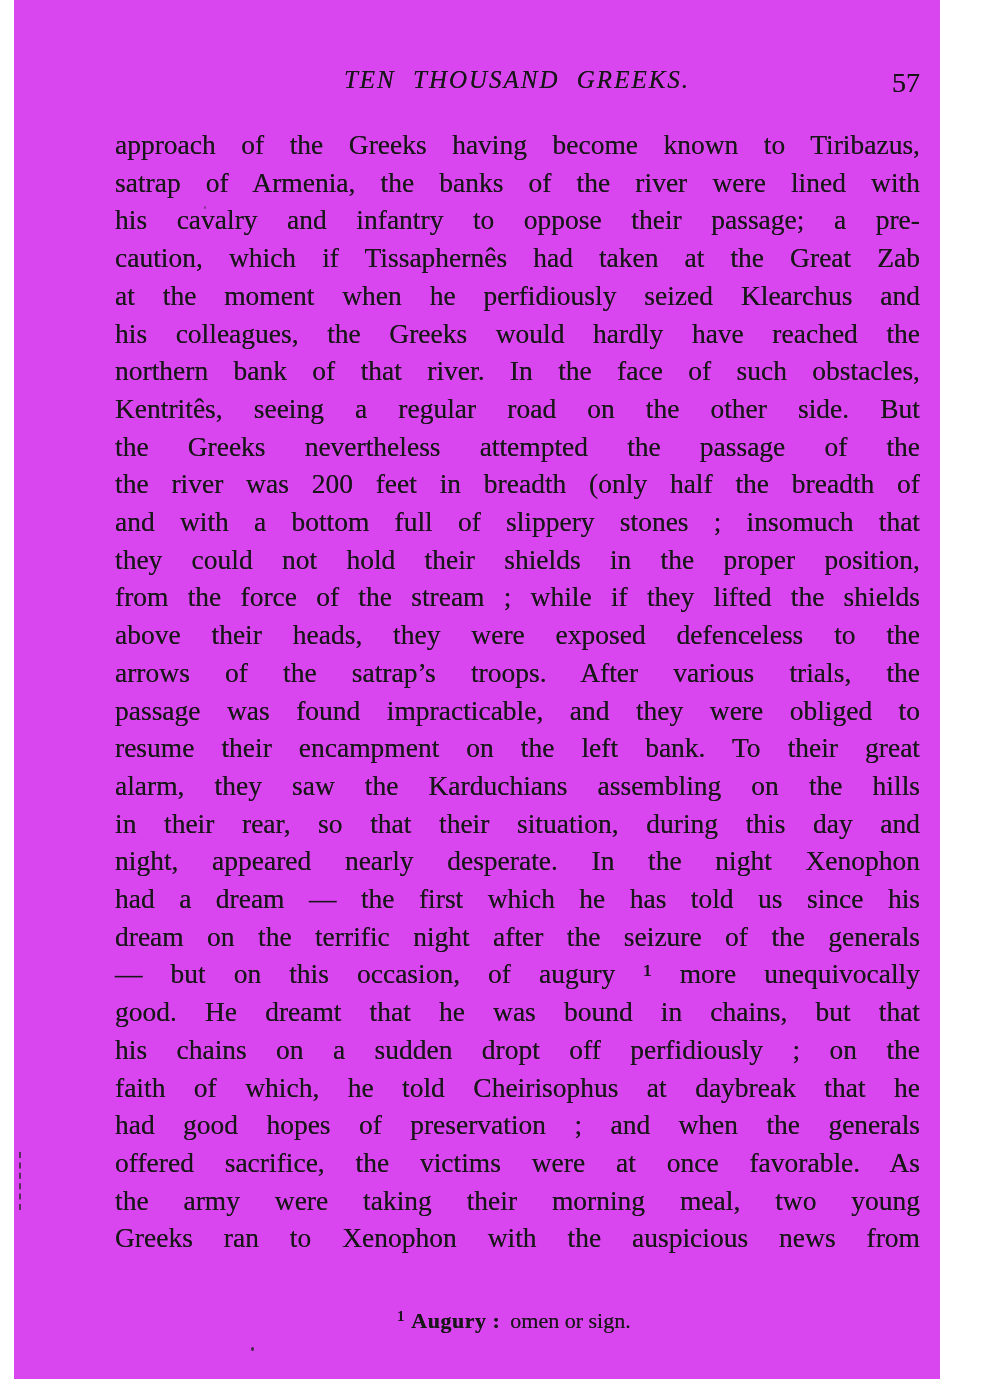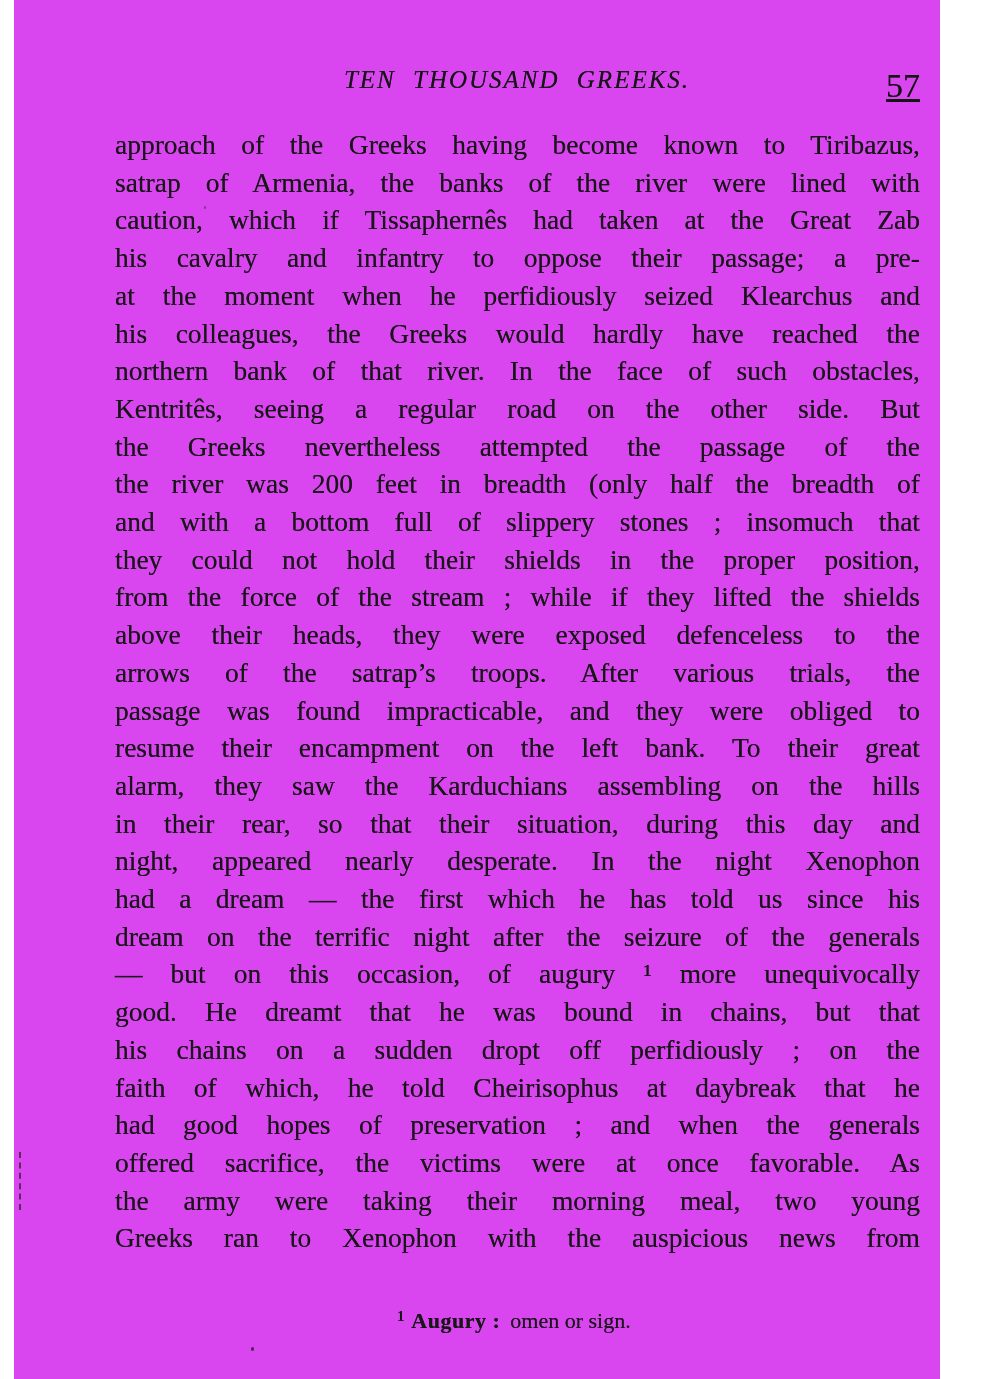--- a/index.html
+++ b/index.html
@@ -29,24 +29,23 @@
     font-size: 25px;
     letter-spacing: 2px;
     word-spacing: 9px;
     color: #161616;
     text-shadow: 0 0 0.5px rgba(0,0,0,0.65);
   }
   .page-number {
     position: absolute;
     right: 0;
     top: 1px;
-    font-size: 34px;
+    font-size: 28px;
     color: #141414;
     text-shadow: 0 0 0.5px rgba(0,0,0,0.65);
-    text-decoration: underline;
   }
   .body-text {
     position: absolute;
     top: 126px;
     left: 101px;
     width: 805px;
     font-size: 27.5px;
     color: #171717;
     text-shadow: 0 0 0.6px rgba(0,0,0,0.6);
   }
@@ -102,22 +101,22 @@
 
   <div class="running-header">
     <div class="running-title">TEN THOUSAND GREEKS.</div>
     <div class="page-number">57</div>
   </div>
 
   <div class="body-text">
 
   <div class="line">approach of the Greeks having become known to Tiribazus,</div>
       <div class="line">satrap of Armenia, the banks of the river were lined with</div>
+      <div class="line">his cavalry and infantry to oppose their passage; a pre-</div>
       <div class="line">caution, which if Tissaphernês had taken at the Great Zab</div>
-      <div class="line">his cavalry and infantry to oppose their passage; a pre-</div>
       <div class="line">at the moment when he perfidiously seized Klearchus and</div>
       <div class="line">his colleagues, the Greeks would hardly have reached the</div>
       <div class="line">northern bank of that river. In the face of such obstacles,</div>
       <div class="line">Kentritês, seeing a regular road on the other side. But</div>
       <div class="line">the Greeks nevertheless attempted the passage of the</div>
       <div class="line">the river was 200 feet in breadth (only half the breadth of</div>
       <div class="line">and with a bottom full of slippery stones ; insomuch that</div>
       <div class="line">they could not hold their shields in the proper position,</div>
       <div class="line">from the force of the stream ; while if they lifted the shields</div>
       <div class="line">above their heads, they were exposed defenceless to the</div>

